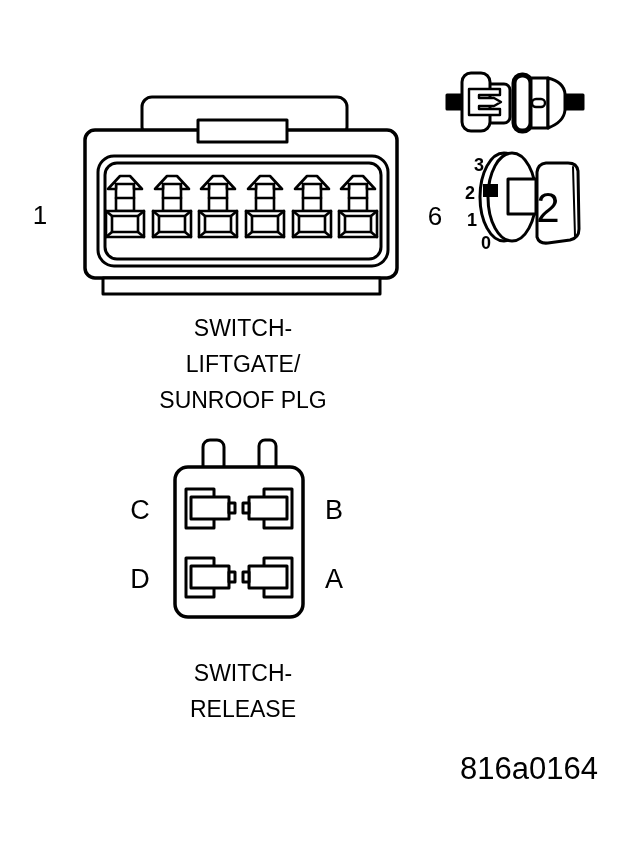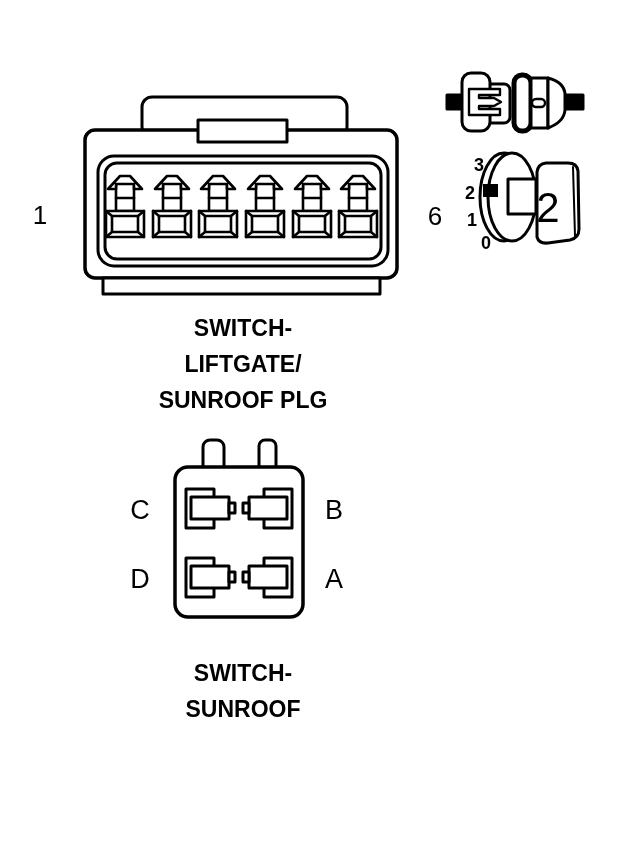--- a/index.html
+++ b/index.html
@@ -5,21 +5,21 @@
   html,body{margin:0;padding:0;background:#ffffff;}
   .canvas{position:relative;width:638px;height:856px;background:#ffffff;overflow:hidden;
           font-family:"Liberation Sans","DejaVu Sans",sans-serif;color:#000;}
   .art{position:absolute;left:0;top:0;}
   svg text{font-family:"Liberation Sans","DejaVu Sans",sans-serif;fill:#000;}
   .item-label{font-size:26px;}
   .pin-label{font-size:27px;}
   .gauge-digit{font-size:18px;font-weight:bold;}
   .wedge-num{font-size:42px;}
   .caption{position:absolute;transform:translateX(-50%);text-align:center;
-           font-weight:bold;font-size:23px;line-height:36px;white-space:nowrap;}
+           font-weight:normal;font-size:23px;line-height:36px;white-space:nowrap;}
   .figure-code{position:absolute;font-size:31px;line-height:31px;}
 </style>
 </head>
 <body>
 
 <div class="canvas">
 
   <svg class="art" width="638" height="856" viewBox="0 0 638 856" xmlns="http://www.w3.org/2000/svg" xmlns:xlink="http://www.w3.org/1999/xlink">
 
     <defs>
@@ -128,16 +128,17 @@
   </svg>
 
   <div class="caption" style="left:243px;top:310px">
     <div>SWITCH-</div>
     <div>LIFTGATE/</div>
     <div>SUNROOF PLG</div>
   </div>
 
   <div class="caption" style="left:243px;top:655px">
     <div>SWITCH-</div>
-    <div>SUNROOF</div>
+    <div>RELEASE</div>
   </div>
 
+  <div class="figure-code" style="right:40px;top:753px">816a0164</div>
 </div>
 
 </body></html>

